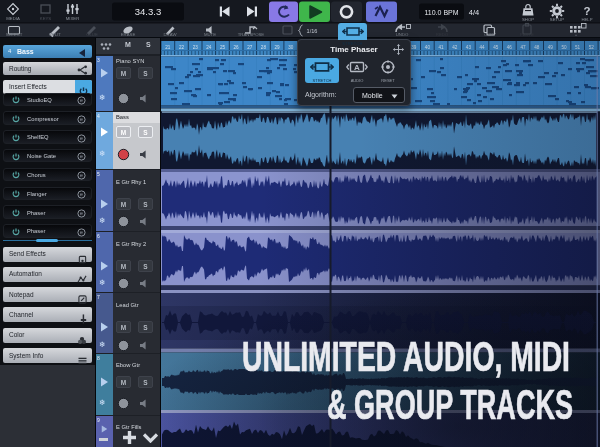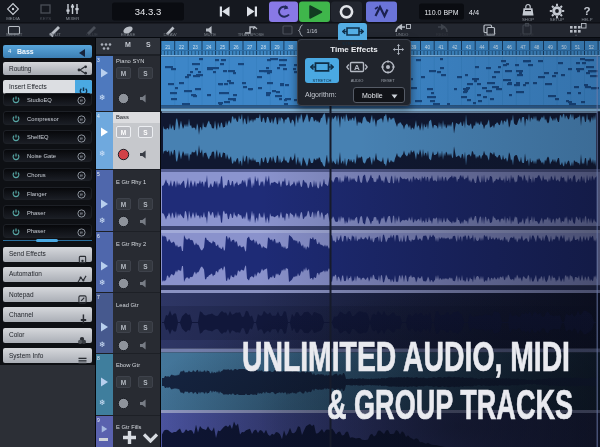--- a/index.html
+++ b/index.html
@@ -990,21 +990,21 @@
     <div id="vline2"></div>
 <div id="stretchbtn">
 <svg width="22" height="11" viewBox="0 0 22 11" style="margin-top:2px">
 <path d="M5 2 h12 v7 H5 Z" fill="none" stroke="#10304a" stroke-width="1.6"></path>
 <path d="M5 5.5 H0.8 M21.2 5.5 H17" stroke="#10304a" stroke-width="1.6"></path>
 <path d="M3.2 3.2 L0.8 5.5 L3.2 7.8 M18.8 3.2 L21.2 5.5 L18.8 7.8" fill="none" stroke="#10304a" stroke-width="1.4"></path>
 </svg>
 <div style="font-size:4px;color:#103049;margin-top:0px;letter-spacing:0.2px">STRETCH</div>
 </div>
 <div id="popup">
-<div id="ptitle">Time Effects</div>
+<div id="ptitle">Time Phaser</div>
 <svg width="11" height="11" viewBox="0 0 13 13" style="position:absolute;right:6px;top:4px">
 <path d="M6.5 0.5 V12.5 M0.5 6.5 H12.5" stroke="#aab0ba" stroke-width="1.2"></path>
 <path d="M4.7 2.3 L6.5 0.5 L8.3 2.3 M4.7 10.7 L6.5 12.5 L8.3 10.7 M2.3 4.7 L0.5 6.5 L2.3 8.3 M10.7 4.7 L12.5 6.5 L10.7 8.3" stroke="#aab0ba" stroke-width="0.9" fill="none"></path>
 </svg>
 <div id="pbtn1">
 <svg width="24" height="12" viewBox="0 0 22 11" style="margin-top:3px">
 <path d="M5 2 h12 v7 H5 Z" fill="none" stroke="#0f2e46" stroke-width="1.6"></path>
 <path d="M5 5.5 H0.8 M21.2 5.5 H17" stroke="#0f2e46" stroke-width="1.6"></path>
 <path d="M3.2 3.2 L0.8 5.5 L3.2 7.8 M18.8 3.2 L21.2 5.5 L18.8 7.8" fill="none" stroke="#0f2e46" stroke-width="1.4"></path>
 </svg>

